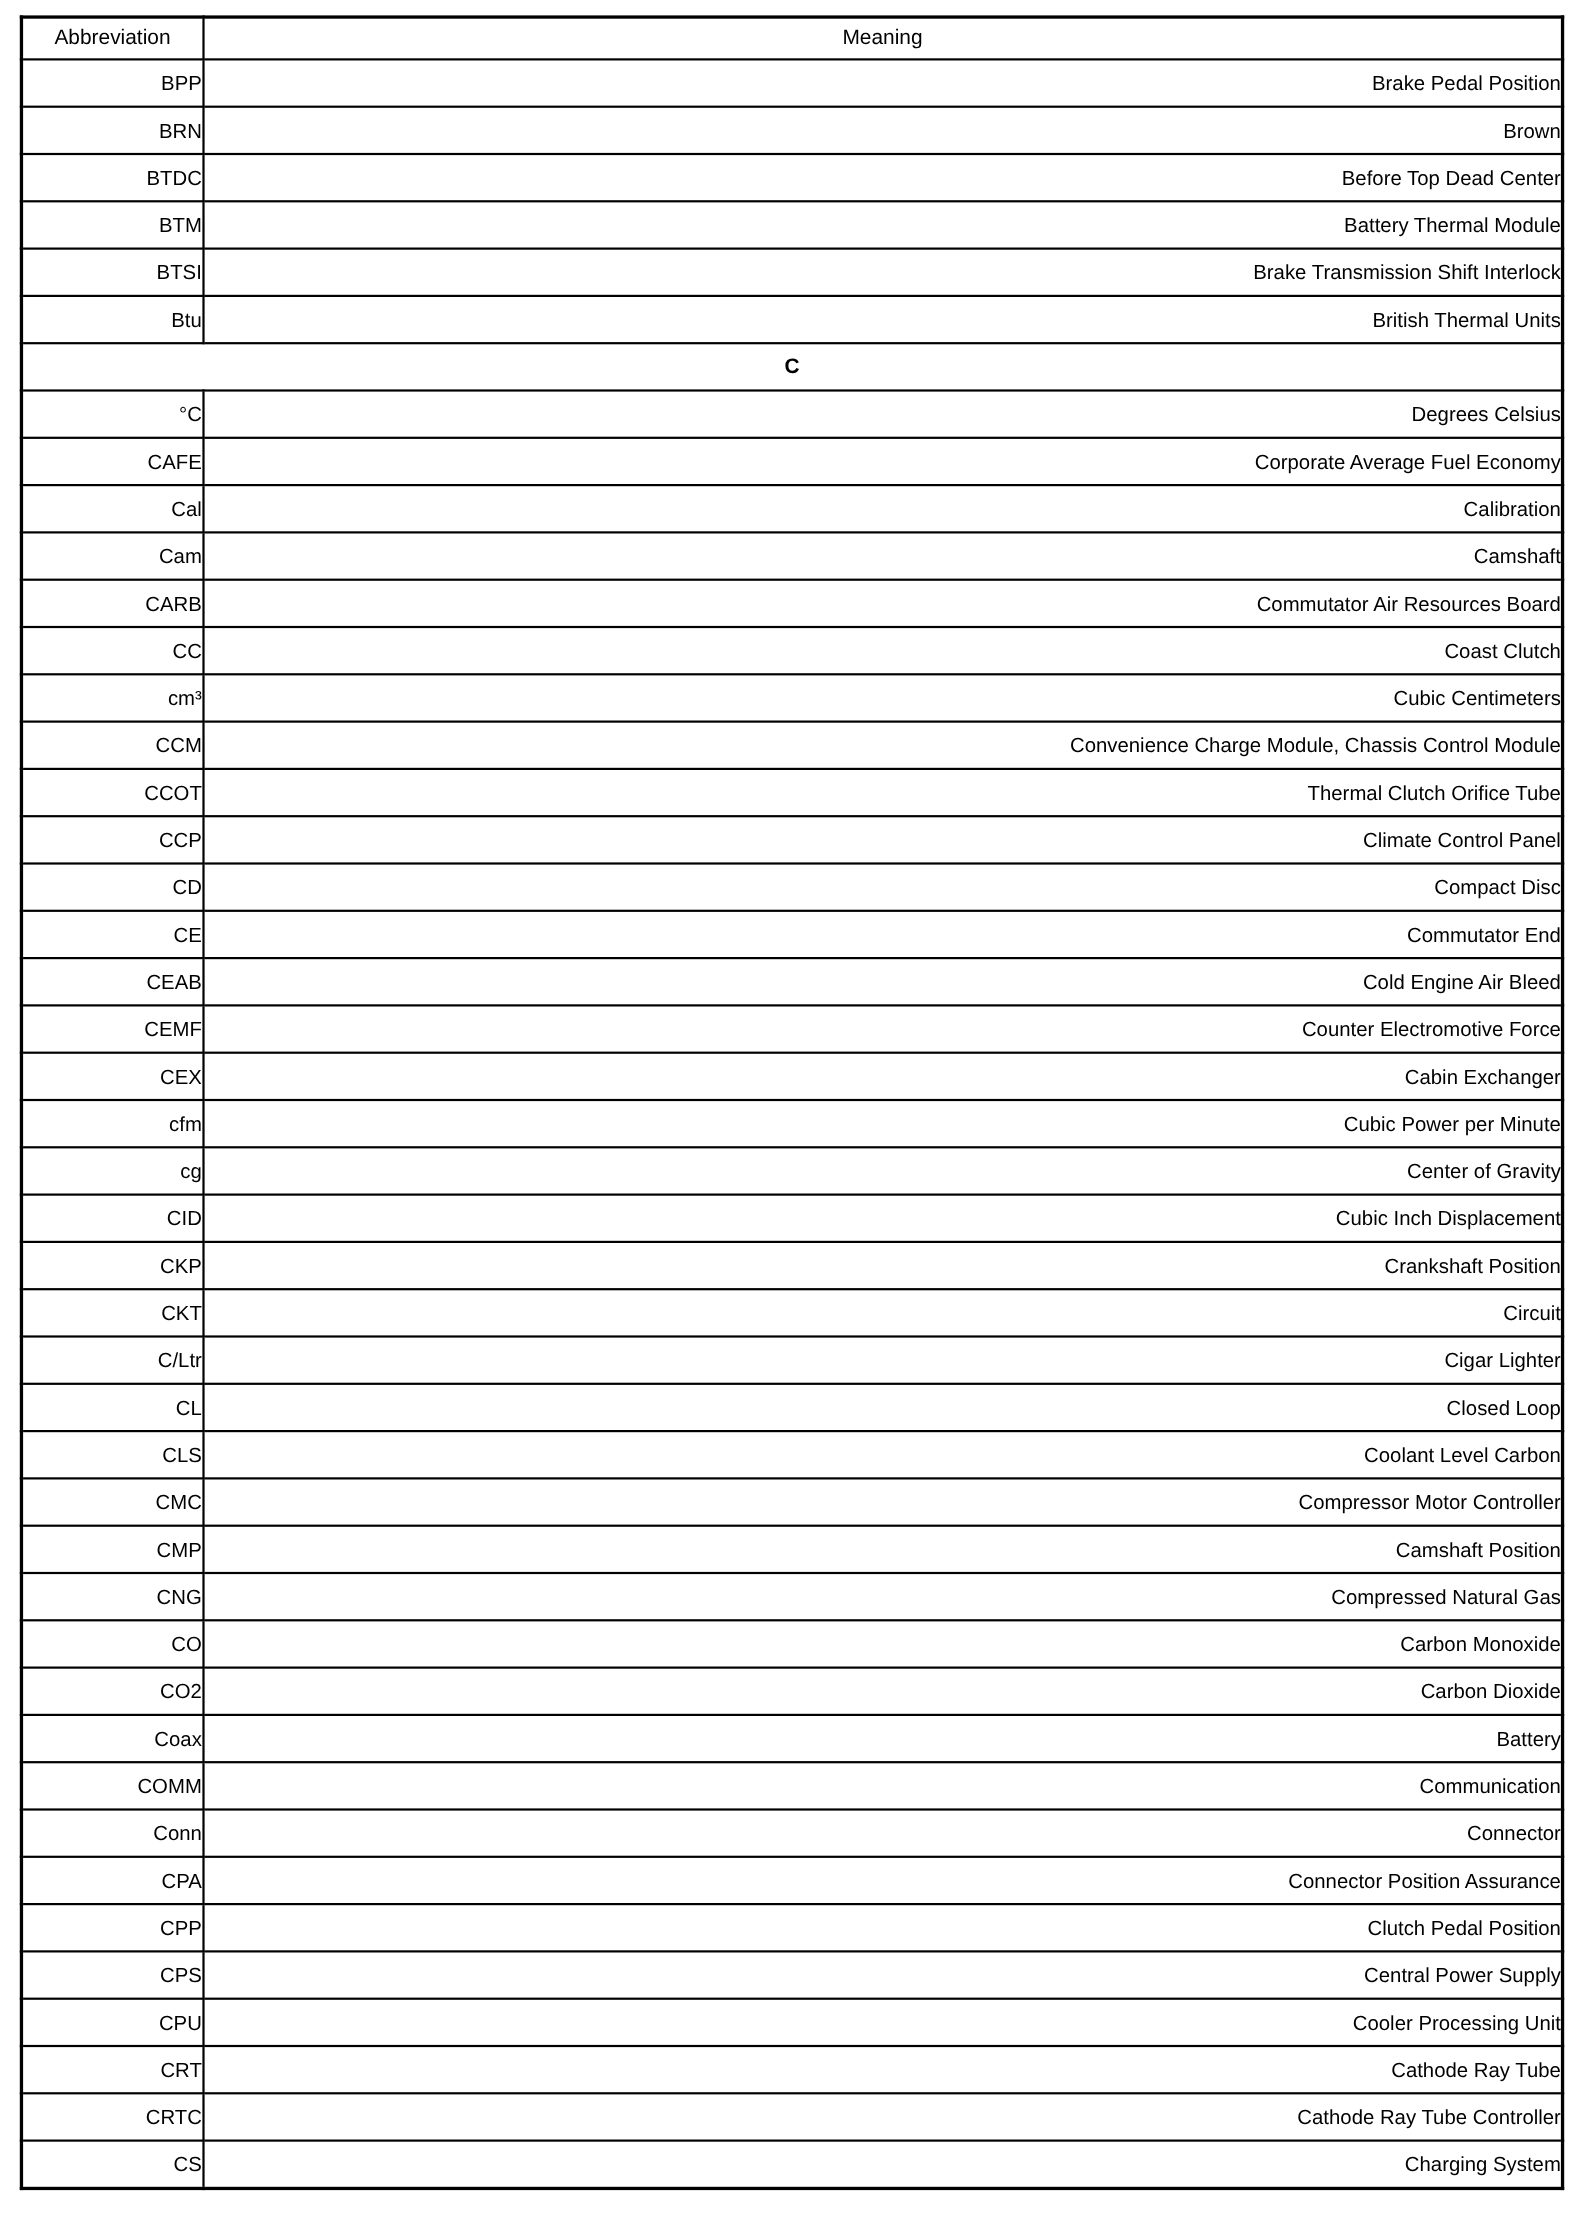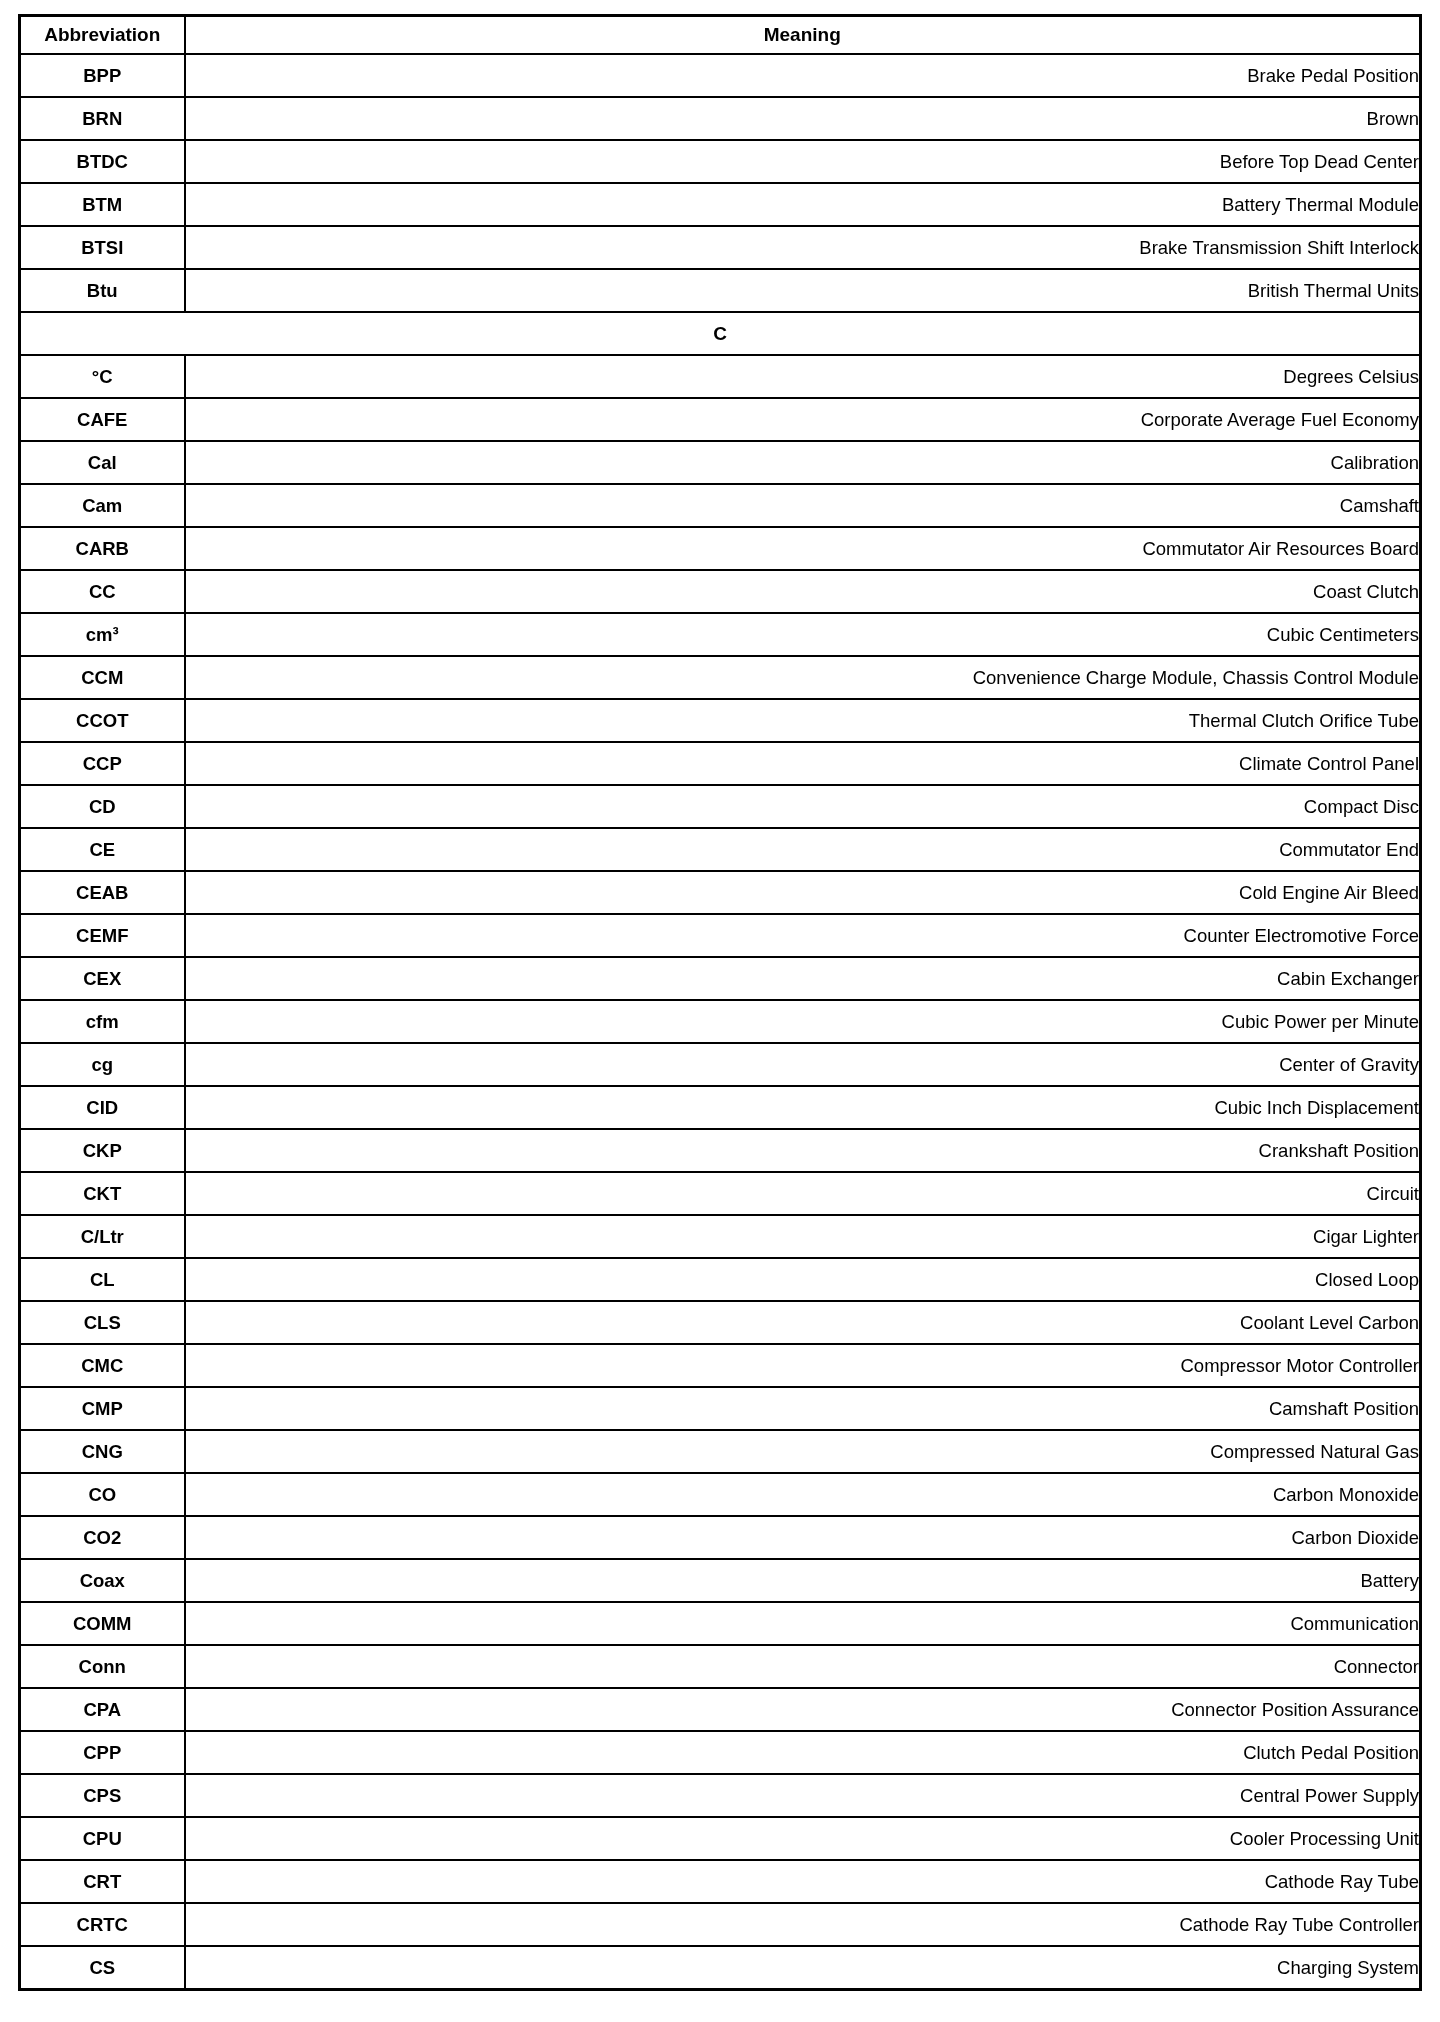--- a/index.html
+++ b/index.html
@@ -28,35 +28,34 @@
   table.abbrev-table td,
   table.abbrev-table th {
     border: 2px solid #000;
     padding: 0;
     vertical-align: middle;
   }
   col.col-abbrev { width: 165px; }
   col.col-meaning { width: auto; }
 
   .hdr-abbrev, .hdr-meaning {
-    font-weight: bold;
+    font-weight: normal;
     font-size: 19px;
     text-align: center;
     height: 36px;
     line-height: 36px;
     white-space: nowrap;
   }
   .cell-abbrev {
-    text-align: center;
+    text-align: right;
     font-size: 18.5px;
     height: 41px;
     line-height: 41px;
     white-space: nowrap;
     overflow: hidden;
-    font-weight: bold;
   }
   .cell-meaning {
     text-align: right;
     font-size: 18.5px;
     height: 41px;
     line-height: 41px;
     padding-left: 9px;
     white-space: nowrap;
     overflow: hidden;
   }

